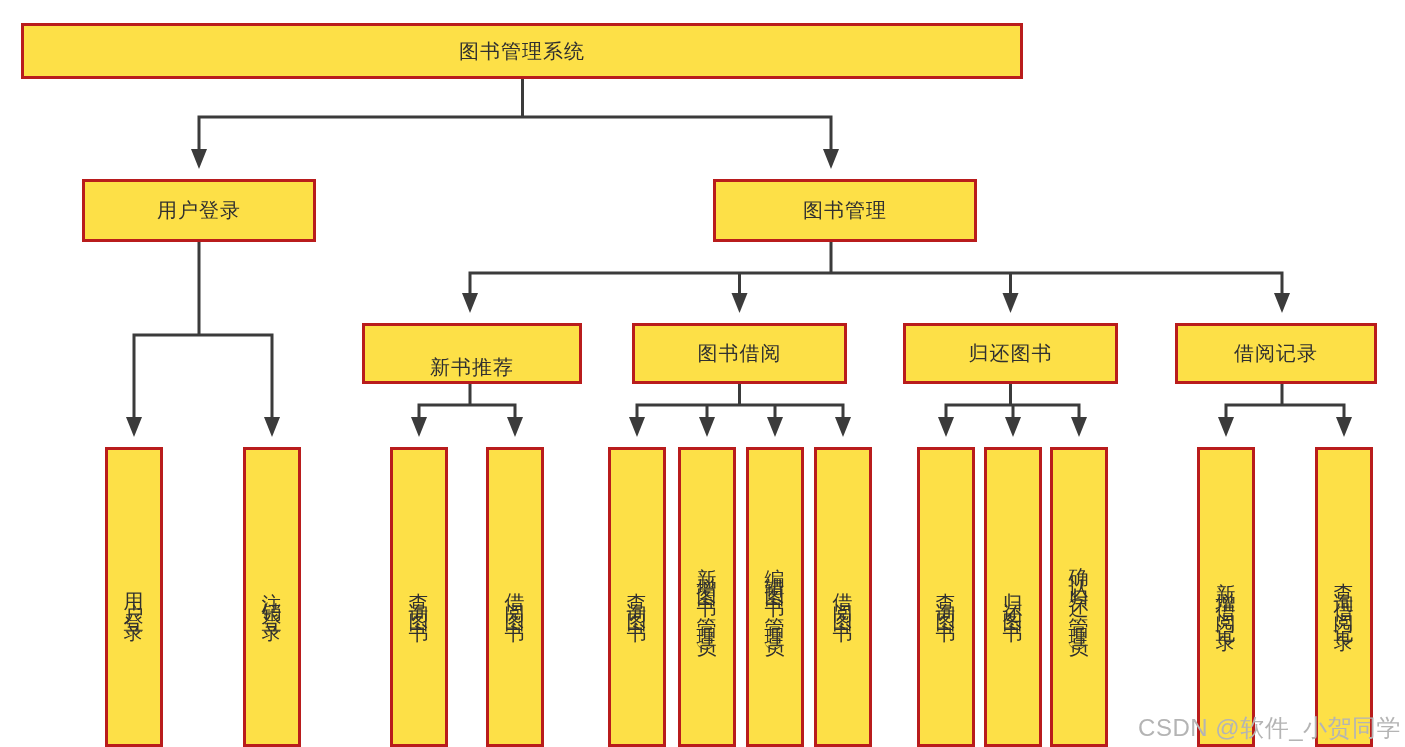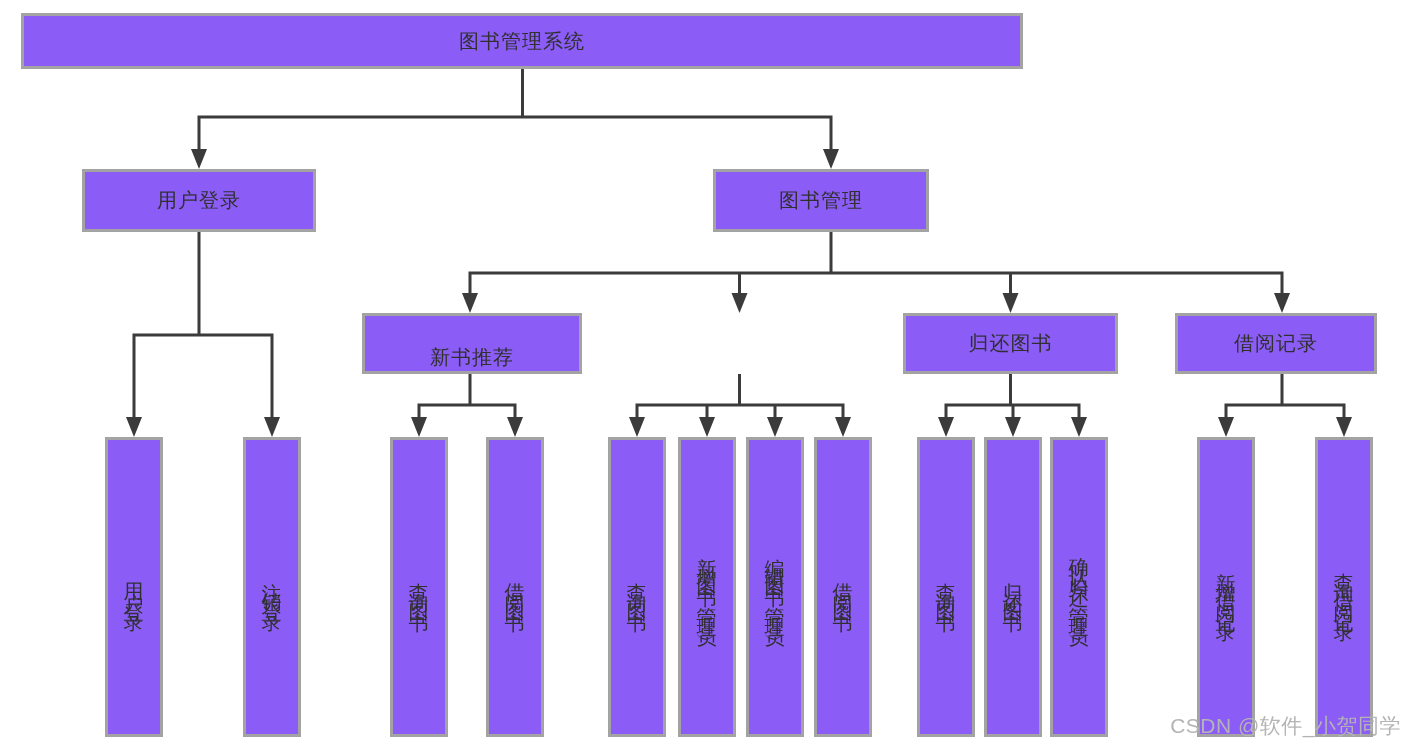--- a/index.html
+++ b/index.html
@@ -13,45 +13,46 @@
     overflow: hidden;
   }
   .connectors {
     position: absolute;
     left: 0; top: 0;
     width: 1405px; height: 747px;
   }
   .box {
     position: absolute;
     box-sizing: border-box;
-    border: 3px solid #a3a3a3;
-    background: #8b5cf6;
+    border: 3px solid #b91c1c;
+    background: #fde047;
     display: flex;
     align-items: center;
     justify-content: center;
     font-size: 20px;
     letter-spacing: 1px;
     color: #303030;
+    margin-top: 10px;
   }
   .vbox {
     writing-mode: vertical-rl;
     text-orientation: mixed;
     letter-spacing: 10px;
     line-height: 1;
     top: 437px;
     width: 58px;
     height: 300px;
   }
   .lvl2 { top: 169px; height: 63px; }
   .lvl3 { top: 313px; height: 61px; }
   .watermark {
     position: absolute;
     top: 712px;
     right: 4px;
-    font-size: 21px;
+    font-size: 24px;
     letter-spacing: 0.5px;
     color: #b4b4b4;
     z-index: 5;
     white-space: nowrap;
   }
 </style>
 </head>
 <body>
 
 <div class="stage">
@@ -89,26 +90,29 @@
     </g>
   </svg>
 
   <div class="box" style="left:21px; top:13px; width:1002px; height:56px;">
     <span>图书管理系统</span>
   </div>
 
   <div class="box lvl2" style="left:82px; width:234px;">
     <span>用户登录</span>
   </div>
-  <div class="box lvl2" style="left:713px; width:216px;">
+  <div class="box lvl2" style="left:713px; width:264px;">
     <span>图书管理</span>
   </div>
 
   <div class="box lvl3" style="left:362px; width:220px;align-items:flex-end;">
     <span>新书推荐</span>
+  </div>
+  <div class="box lvl3" style="left:632px; width:215px;">
+    <span>图书借阅</span>
   </div>
   <div class="box lvl3" style="left:903px; width:215px;">
     <span>归还图书</span>
   </div>
   <div class="box lvl3" style="left:1175px; width:202px;">
     <span>借阅记录</span>
   </div>
 
   <div class="box vbox" style="left:105px;">
     <span>用户登录</span>

